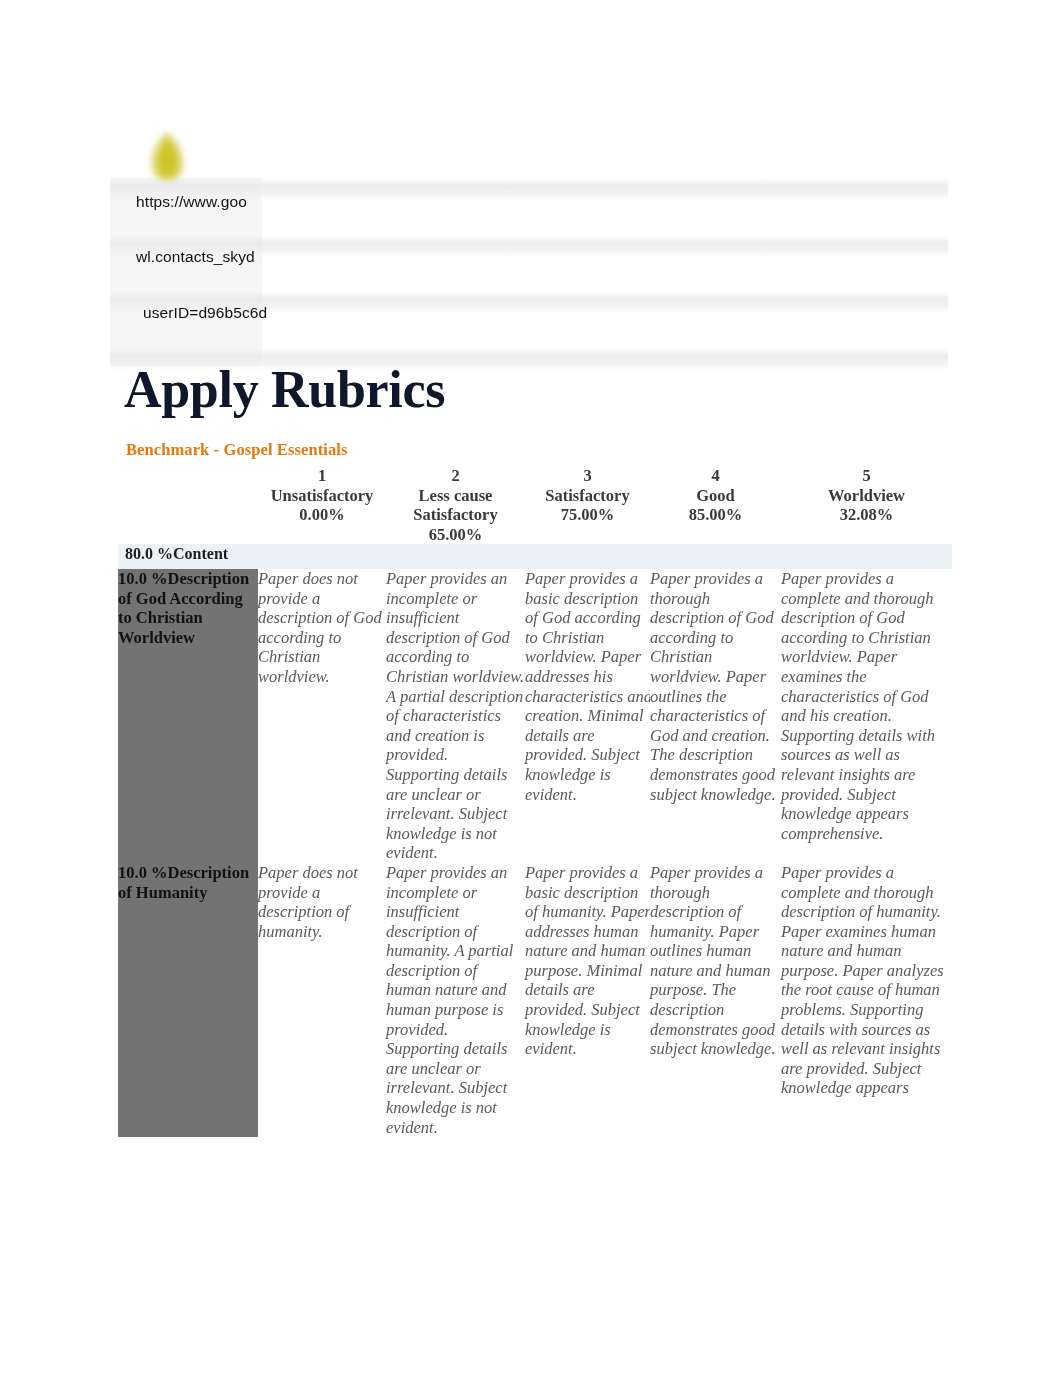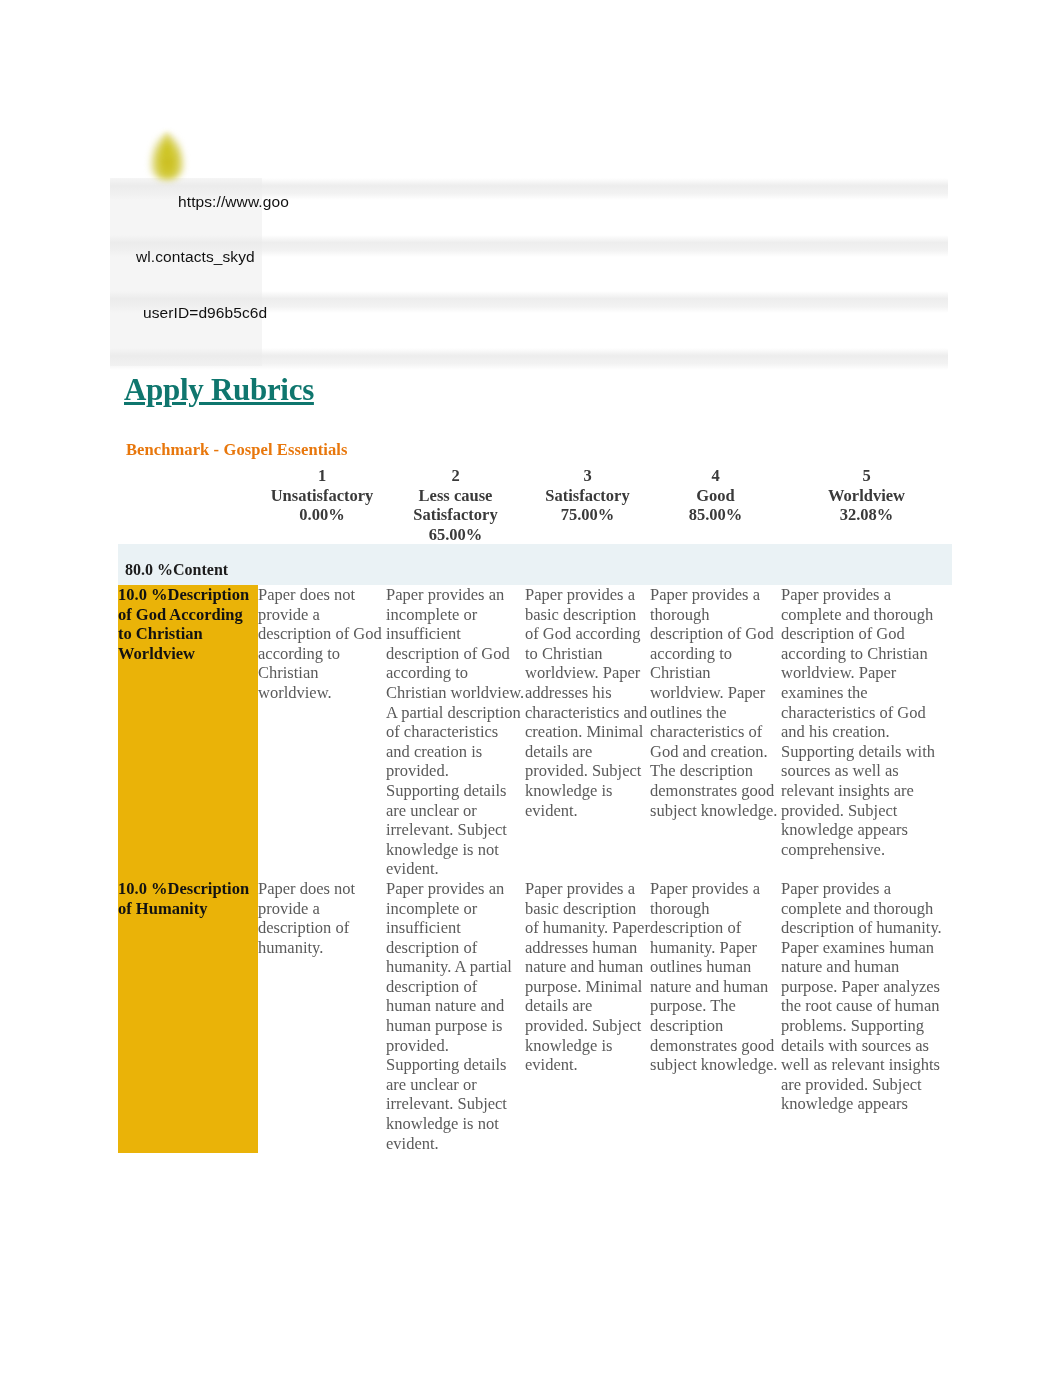--- a/index.html
+++ b/index.html
@@ -93,36 +93,35 @@
 
   .header-line {
     position: absolute;
     left: 26px;
     font-family: "Liberation Sans", "DejaVu Sans", sans-serif;
     font-size: 15.5px;
     color: #111111;
     letter-spacing: 0.1px;
     white-space: nowrap;
   }
-  .hl1 { top: 63px; margin-left: 42px; }
+  .hl1 { top: 63px; }
   .hl2 { top: 118px; }
   .hl3 { top: 174px; margin-left: 7px; }
 
   
   .doc-title {
     position: absolute;
     left: 124px;
     top: 362px;
     font-family: "Liberation Serif", "DejaVu Serif", serif;
     font-weight: bold;
-    font-size: 31px;
+    font-size: 52px;
     line-height: 56px;
-    color: #0f766e;
+    color: #0f172a;
     letter-spacing: -0.3px;
-    text-decoration: underline;
   }
 
   .rubric-name {
     position: absolute;
     left: 126px;
     top: 440px;
     font-family: "Liberation Serif", "DejaVu Serif", serif;
     font-weight: bold;
     font-size: 16.5px;
     color: #e8770c;
@@ -164,40 +163,41 @@
   .hdr-blank { background: transparent; }
 
   .section-row td {
     background: #eaf2f5;
     height: 22px;
   }
   .section-row .section-title {
     font-weight: bold;
     font-size: 16px;
     color: #1c1c1c;
-    padding: 17px 0 2px 7px;
+    padding: 1px 0 2px 7px;
     white-space: nowrap;
     font-family: "Liberation Serif", "DejaVu Serif", serif;
   }
 
   .crit-label {
-    background: #eab308;
+    background: #737373;
     font-weight: bold;
     font-size: 16.5px;
     line-height: 19.6px;
     color: #121212;
     padding: 9px 8px 10px 7px;
   }
   .crit-cell {
     background: #ffffff;
     font-size: 16.5px;
     line-height: 19.6px;
     color: #5a5a5a;
     padding: 9px 2px 10px 2px;
     position: relative;
+    font-style: italic;
   }
   .crit-cell .txt {
     display: block;
     width: 134px;
     white-space: normal;
     overflow-wrap: normal;
     word-break: normal;
   }
   .crit-cell.w1 .txt { width: 126px; }
   .crit-cell.w2 .txt { width: 139px; }

